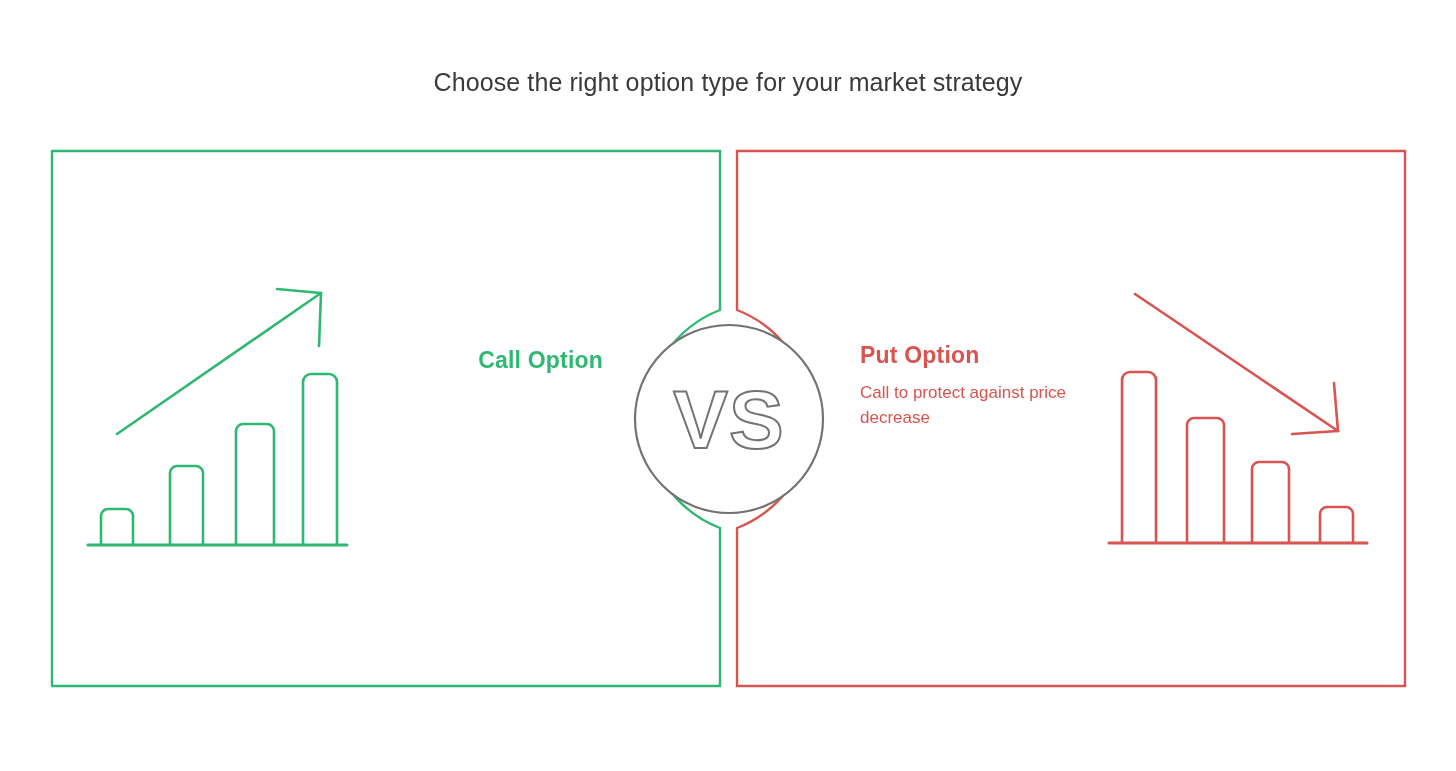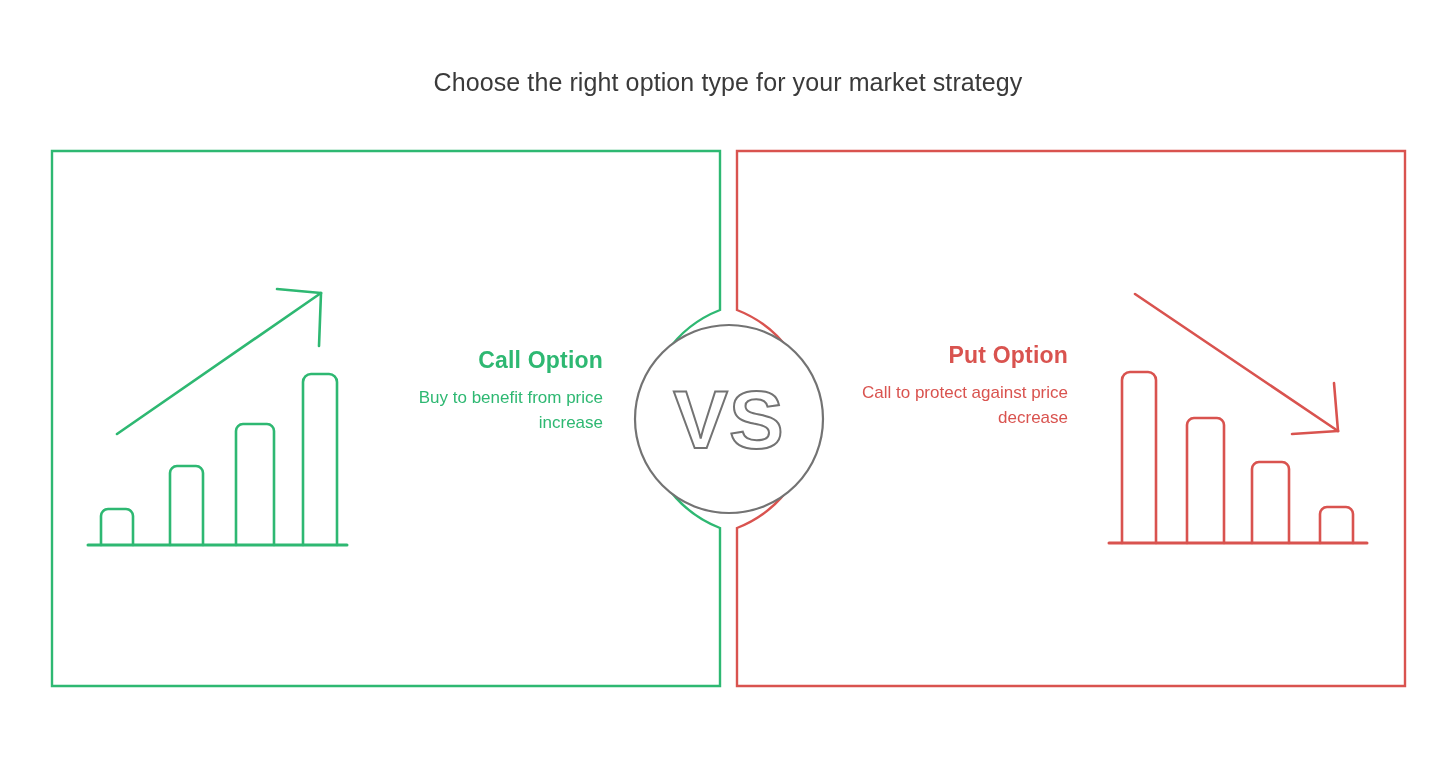--- a/index.html
+++ b/index.html
@@ -45,21 +45,20 @@
   #call-text {
     left: 388px;
     top: 348px;
     width: 215px;
     text-align: right;
   }
   #put-text {
     left: 860px;
     top: 343px;
     width: 208px;
-    text-align: right;
   }
   .opt-title {
     font-size: 23px;
     font-weight: bold;
     letter-spacing: 0.2px;
     line-height: 1.1;
     margin: 0;
   }
   .opt-desc {
     font-size: 17px;
@@ -144,21 +143,20 @@
     <g fill="none" stroke="#d9534f" stroke-width="2.6" stroke-linecap="round">
       <line x1="1135" y1="294" x2="1338" y2="431"></line>
       <line x1="1338" y1="431" x2="1334" y2="383"></line>
       <line x1="1338" y1="431" x2="1292" y2="434"></line>
     </g>
 
   </svg>
 
   <div id="call-text" class="panel-label">
     <div class="opt-title">Call Option</div>
-    <div class="opt-desc">Buy to benefit from price increase</div>
   </div>
 
   <div id="put-text" class="panel-label">
     <div class="opt-title">Put Option</div>
     <div class="opt-desc">Call to protect against price decrease</div>
   </div>
 
 </div>
 
 </body></html>

